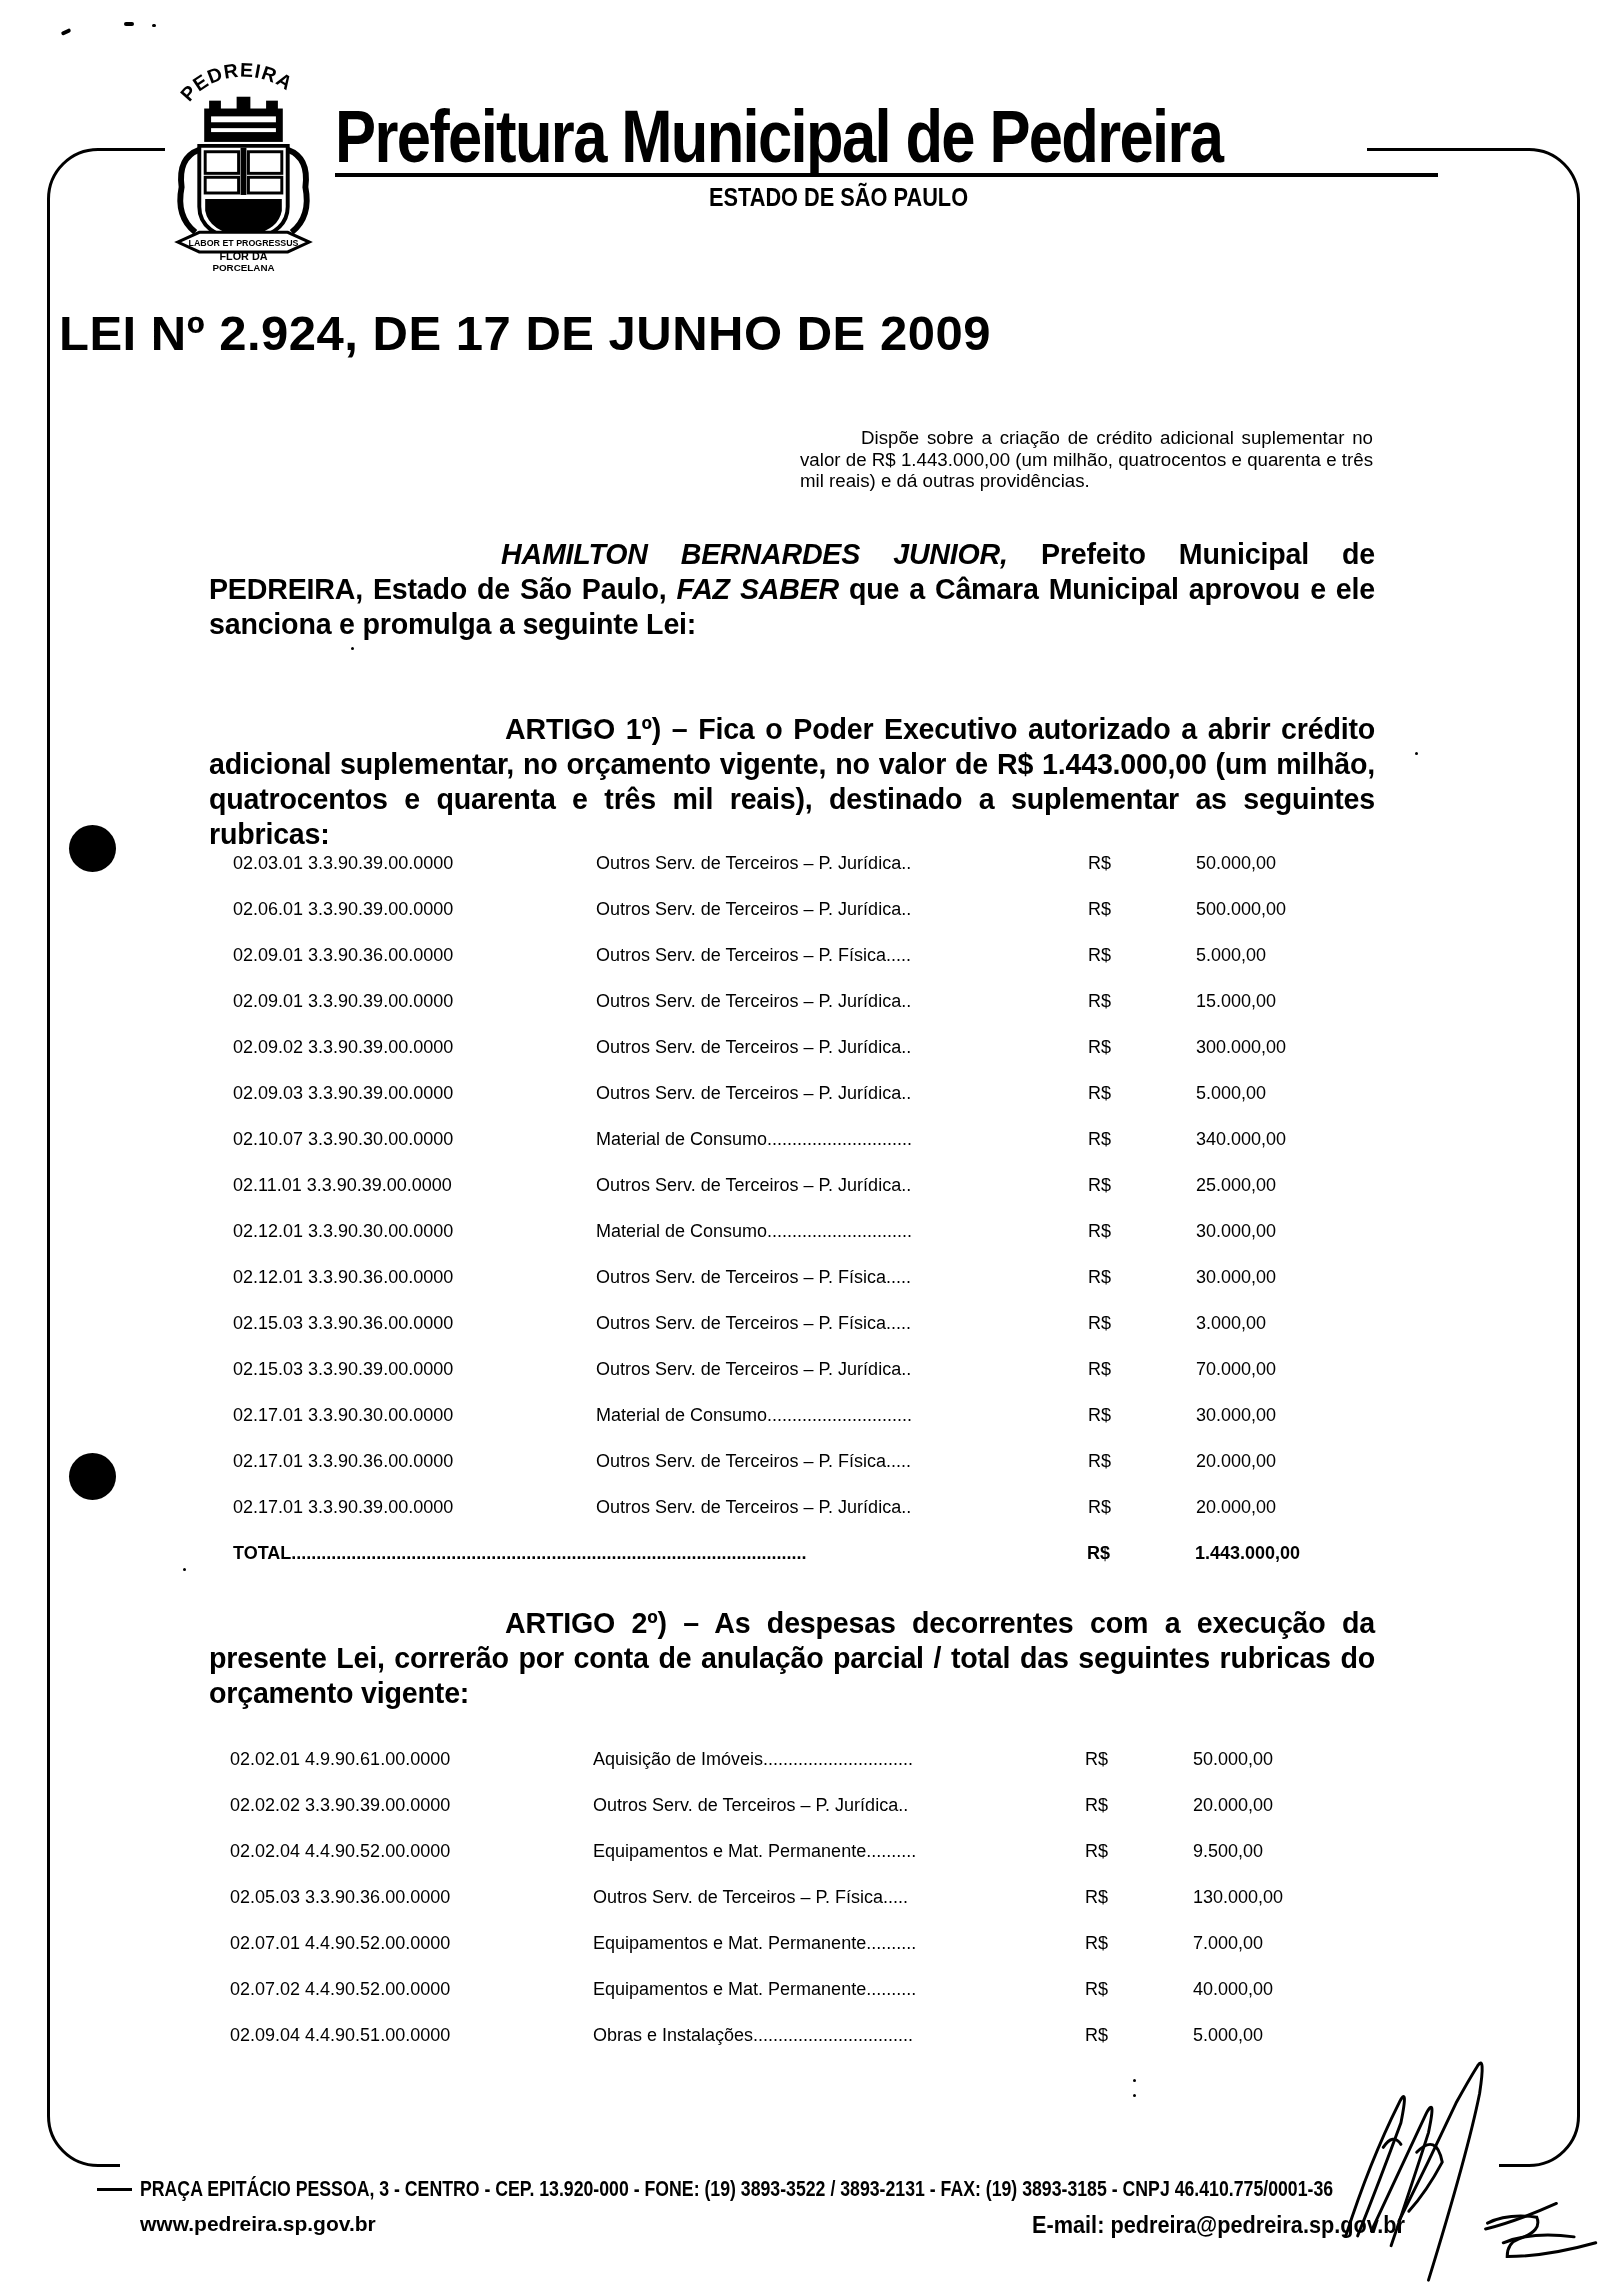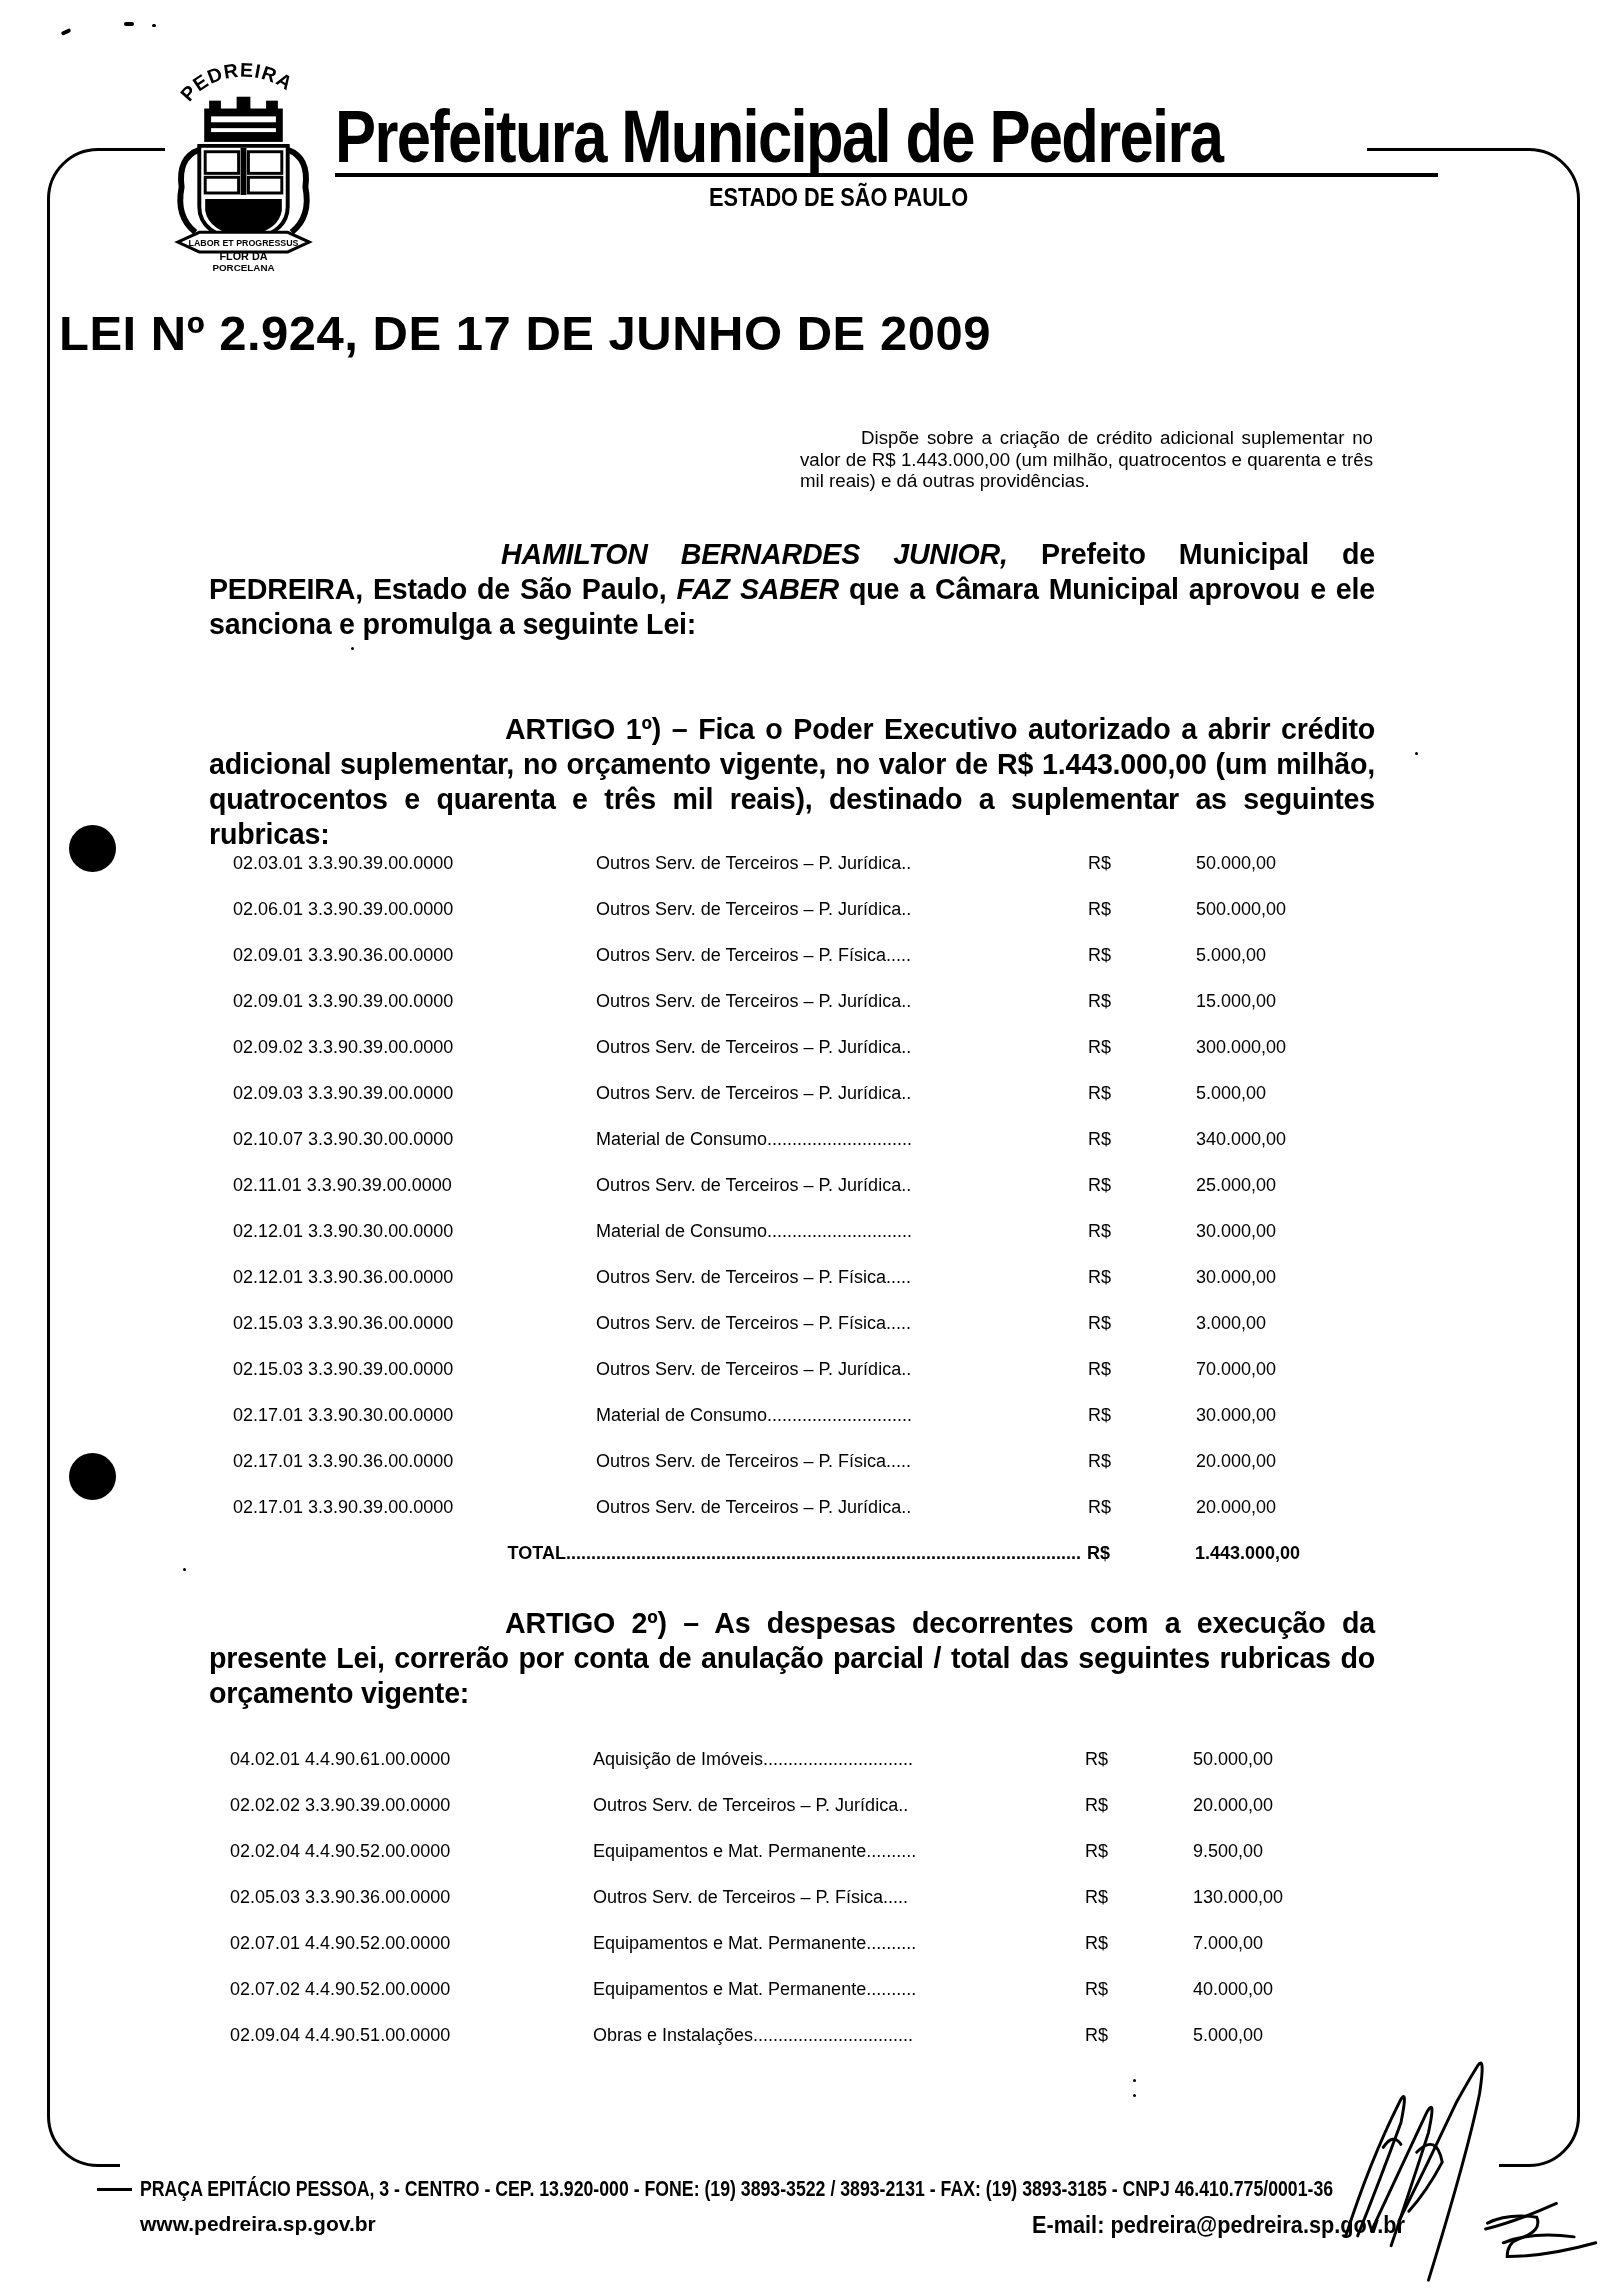--- a/index.html
+++ b/index.html
@@ -56,21 +56,21 @@
       position: absolute; left: 233px; width: 1123px; font-size: 18px;
     }
     .row {
       display: flex; align-items: baseline; height: 46px; white-space: nowrap;
     }
     .c-code { width: 363px; }
     .c-desc { width: 486px; overflow: hidden; }
     .c-cur { width: 108px; text-align: left; padding-left: 5.9px; }
     .c-val { width: 148px; text-align: left; }
     .row.total { font-weight: bold; }
-    .row.total .c-code-wide { width: 848px; overflow: hidden; text-align: right; }
+    .row.total .c-code-wide { width: 848px; overflow: hidden; }
     .footer-line1 {
       position: absolute; left: 140px; top: 2175px; font-weight: bold; font-size: 22.7px;
       transform: scaleX(0.78); transform-origin: left top; white-space: nowrap;
     }
     .footer-web {
       position: absolute; left: 140px; top: 2212px; font-weight: bold; font-size: 21px;
     }
     .footer-email {
       position: absolute; left: 1032px; top: 2212px; font-weight: bold; font-size: 23.6px;
       transform: scaleX(0.92); transform-origin: left top; white-space: nowrap;
@@ -234,21 +234,21 @@
       <span class="c-code-wide">TOTAL.......................................................................................................</span>
       <span class="c-cur">R$</span>
       <span class="c-val">1.443.000,00</span>
     </div>
 </div>
 
 <div class="para" style="top:1606px;"><span class="indent"></span><b>ARTIGO 2º)</b><span> – As despesas decorrentes com a execução da presente Lei, correrão por conta de anulação parcial / total das seguintes rubricas do orçamento vigente:</span></div>
 
 <div class="table" style="top:1749px; left:230px;">
   <div class="row">
-      <span class="c-code">04.02.01 4.4.90.61.00.0000</span>
+      <span class="c-code">02.02.01 4.9.90.61.00.0000</span>
       <span class="c-desc">Aquisição de Imóveis..............................</span>
       <span class="c-cur">R$</span>
       <span class="c-val">50.000,00</span>
     </div>
   <div class="row">
       <span class="c-code">02.02.02 3.3.90.39.00.0000</span>
       <span class="c-desc">Outros Serv. de Terceiros – P. Jurídica..</span>
       <span class="c-cur">R$</span>
       <span class="c-val">20.000,00</span>
     </div>

